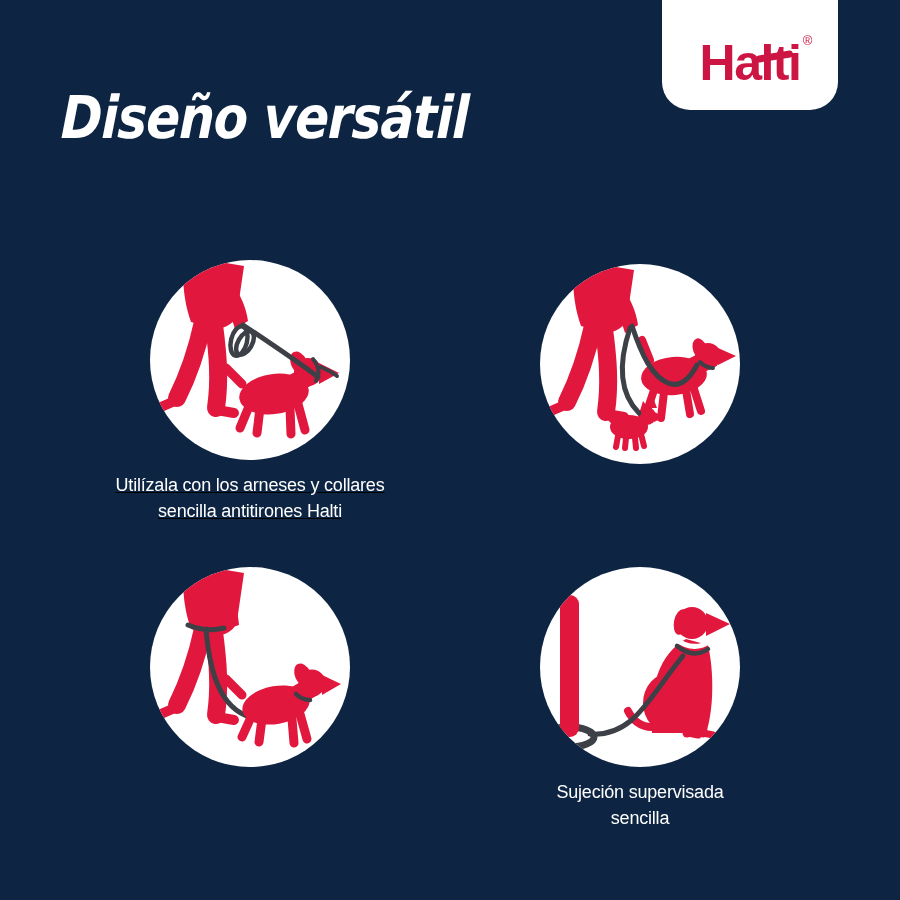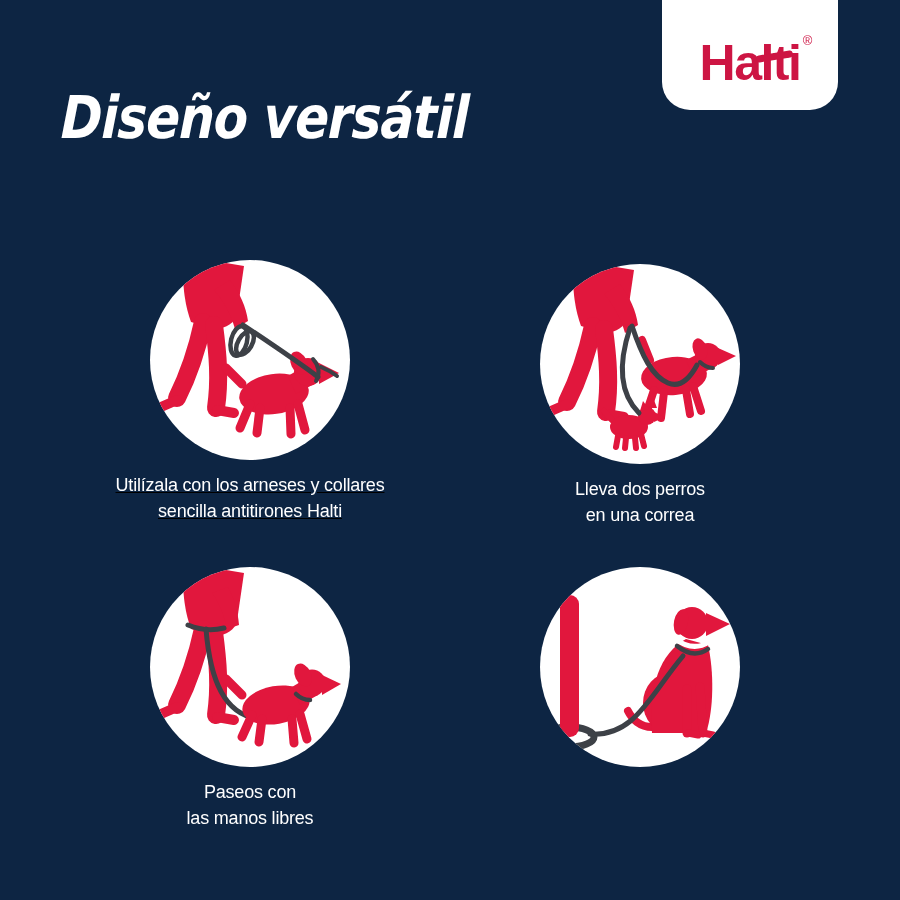--- a/index.html
+++ b/index.html
@@ -154,24 +154,20 @@
         <path class="red-stroke" stroke-width="6" d="M101,170 L104,182"></path>
         <circle class="red-fill" cx="107" cy="152" r="9"></circle>
         <path class="red-fill" d="M100,147 L103,137 L109,145 Z"></path>
         <path class="red-fill" d="M109,144 L114,136 L117,144 Z"></path>
         <path class="red-fill" d="M114,148 L125,153 L114,158 Z"></path>
         <path class="leash-stroke" stroke-width="5" d="M92,62 C102,92 112,112 128,119 C140,124 150,114 157,101"></path>
         <path class="leash-stroke" stroke-width="5" d="M90,64 C78,100 80,130 99,149"></path>
         <path class="leash-stroke" stroke-width="4" d="M160,98 C164,102 168,104 173,104"></path>
       </g>
     </svg>
-    <div class="caption">
-      <span>Lleva dos perros</span>
-      <span>en una correa</span>
-    </div>
   </div>
 
   <div class="cell cell-2">
     <svg width="200" height="200" viewBox="0 0 200 200">
       <defs>
           <clipPath id="c3">
             <circle cx="100" cy="100" r="100"></circle>
           </clipPath>
         </defs>
       <circle cx="100" cy="100" r="100" fill="#ffffff"></circle>
@@ -190,24 +186,20 @@
         <path class="red-stroke" stroke-width="9" d="M112,152 L109,175"></path>
         <path class="red-stroke" stroke-width="9" d="M142,152 L144,176"></path>
         <path class="red-stroke" stroke-width="9" d="M150,147 L157,172"></path>
         <path class="red-fill" d="M142,120 L162,108 L168,128 L150,138 Z"></path>
         <circle class="red-fill" cx="162" cy="116" r="13.5"></circle>
         <ellipse class="red-fill" cx="153" cy="108" rx="8" ry="12" transform="rotate(-25 153 108)"></ellipse>
         <path class="red-fill" d="M172,108 L191,117 L172,128 Z"></path>
         <path class="leash-stroke" stroke-width="4.5" d="M146,127 C150,131 155,133 160,133"></path>
       </g>
     </svg>
-    <div class="caption">
-      <span>Paseos con</span>
-      <span>las manos libres</span>
-    </div>
   </div>
 
   <div class="cell cell-3">
     <svg width="200" height="200" viewBox="0 0 200 200">
       <defs>
           <clipPath id="c4">
             <circle cx="100" cy="100" r="100"></circle>
           </clipPath>
         </defs>
       <circle cx="100" cy="100" r="100" fill="#ffffff"></circle>
@@ -222,15 +214,19 @@
         <path class="red-fill" d="M166,46 L190,57 L166,69 Z"></path>
         <path class="white-stroke" stroke-width="5" d="M135,72 C146,80 158,82 169,75"></path>
         <path class="leash-stroke" stroke-width="4.5" d="M137,79 C147,87 158,89 168,82"></path>
         <path class="leash-stroke" stroke-width="5" d="M50,167 C95,170 110,128 143,89"></path>
         <path class="red-stroke" stroke-width="9" d="M147,122 L147,166"></path>
         <path class="red-stroke" stroke-width="9" d="M160,120 L163,166"></path>
         <path class="red-stroke" stroke-width="7" d="M148,166 L158,168"></path>
         <path class="red-stroke" stroke-width="7" d="M163,166 L173,168"></path>
       </g>
     </svg>
+    <div class="caption">
+      <span>Sujeción supervisada</span>
+      <span>sencilla</span>
+    </div>
   </div>
 
 </div>
 
 </body></html>

